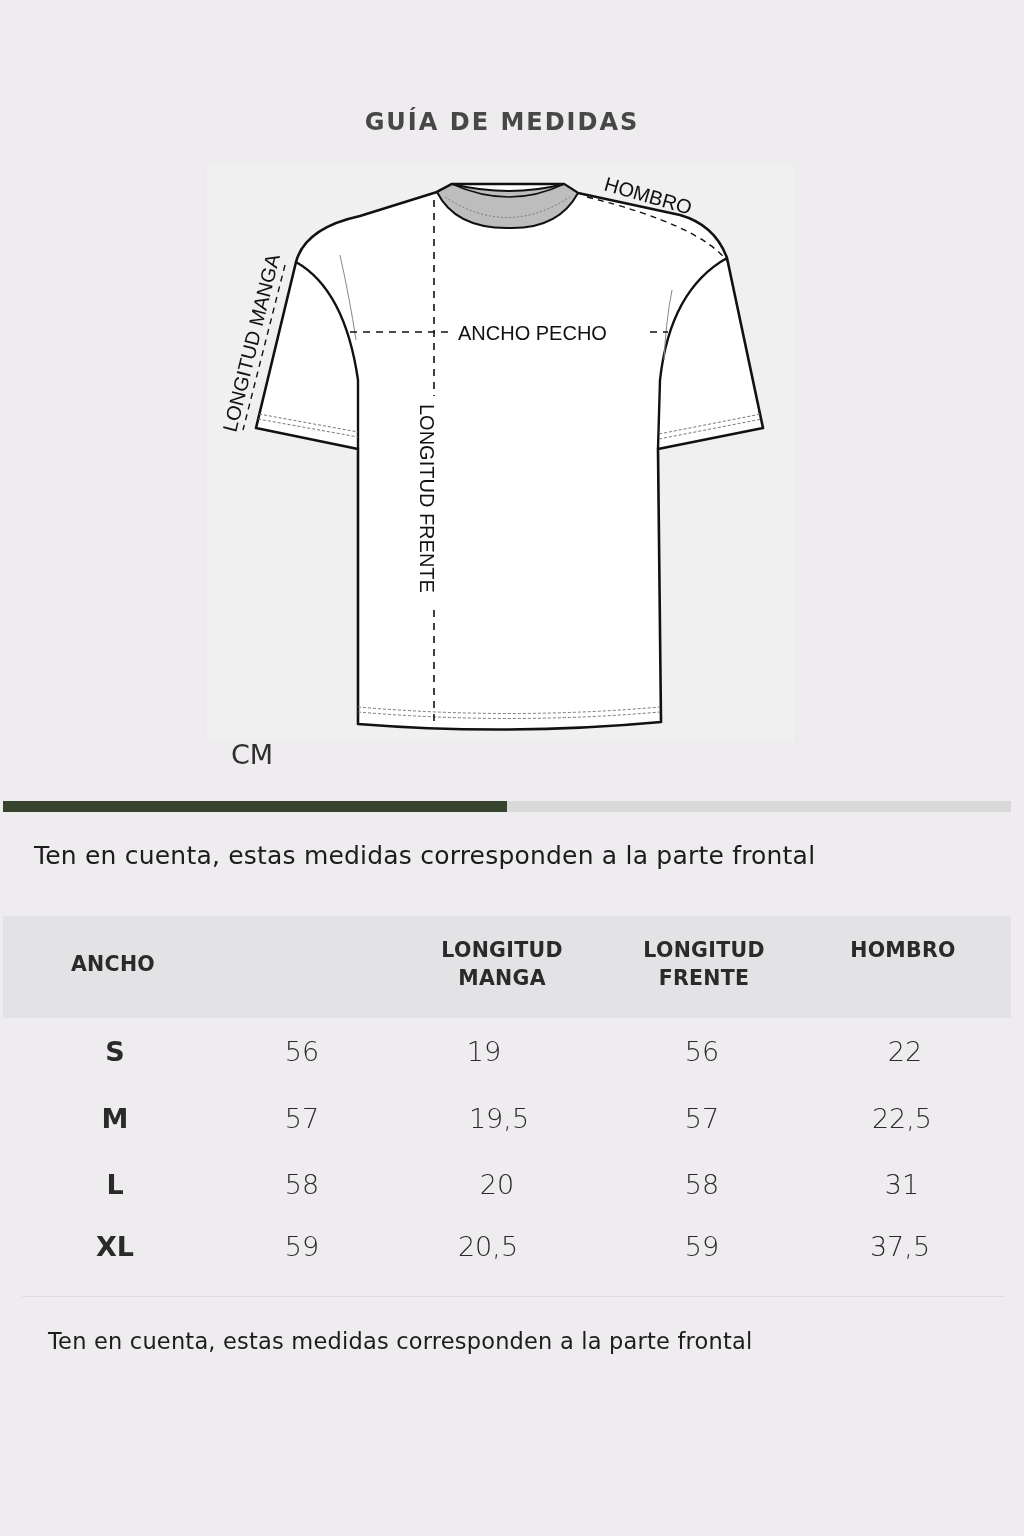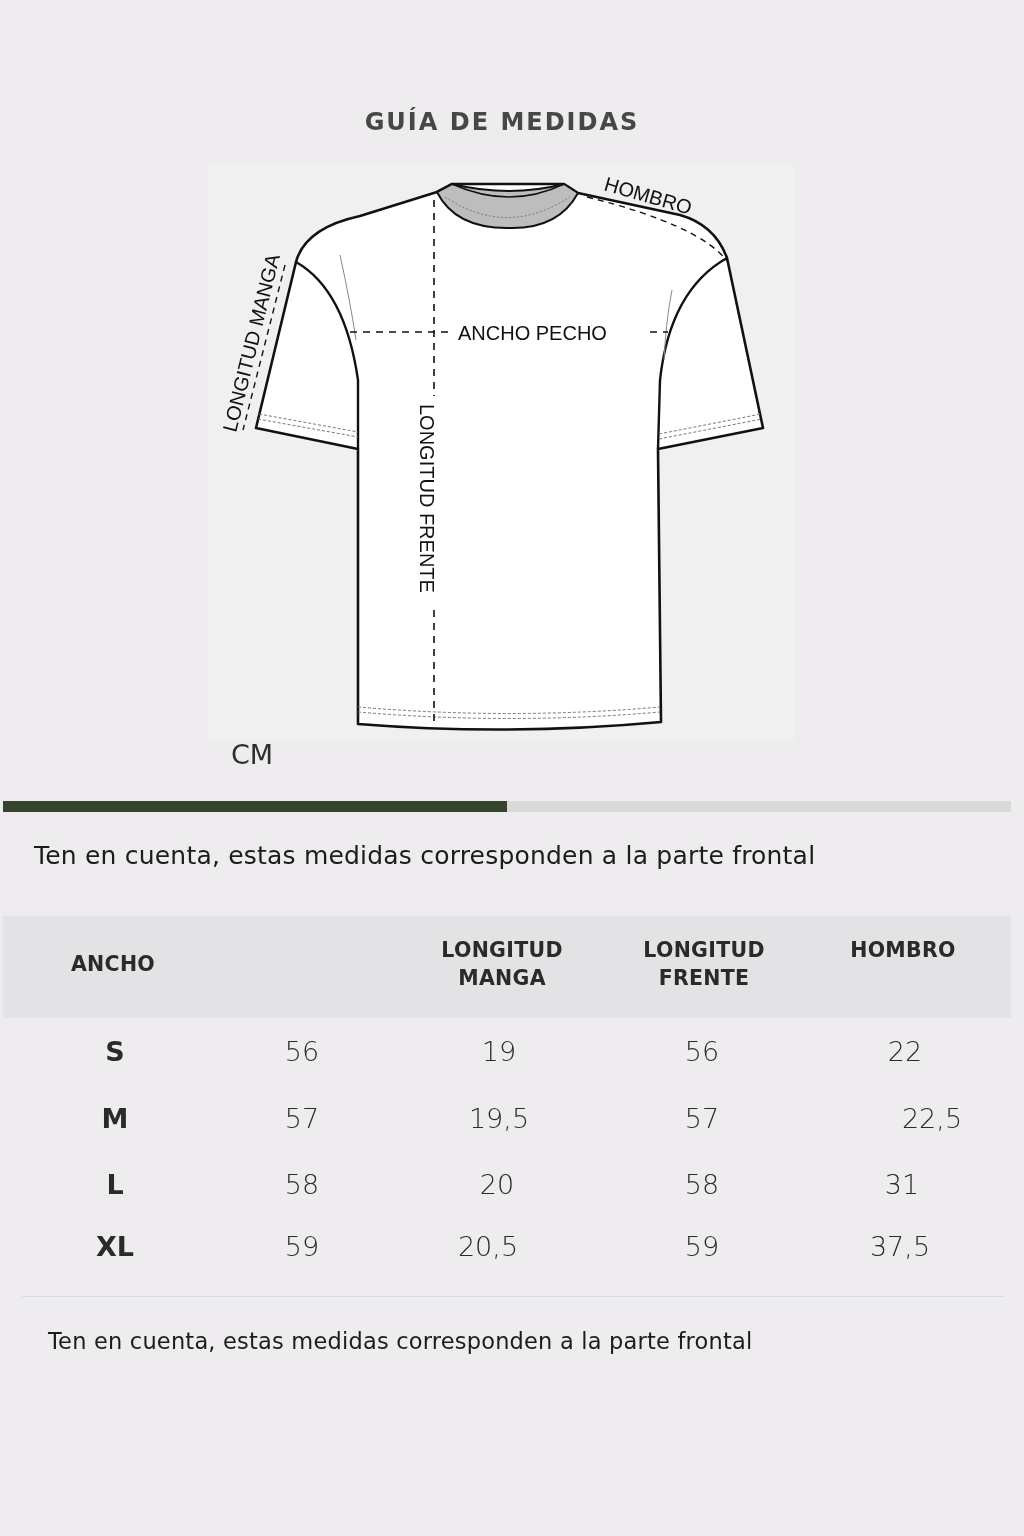--- a/index.html
+++ b/index.html
@@ -104,30 +104,30 @@
   <div class="th" style="left:419px; top:20px; width:160px;">LONGITUD
 MANGA</div>
   <div class="th" style="left:621px; top:20px; width:160px;">LONGITUD
 FRENTE</div>
   <div class="th" style="left:820px; top:20px; width:160px;">HOMBRO</div>
 </div>
 
 <div class="row" style="top:1036px;">
   <div class="cell size" style="left:35px;">S</div>
   <div class="cell" style="left:222px;">56</div>
-  <div class="cell" style="left:419px;text-align:center;">19</div>
+  <div class="cell" style="left:404px;text-align:center;">19</div>
   <div class="cell" style="left:622px;">56</div>
   <div class="cell" style="left:825px;">22</div>
 </div>
 <div class="row" style="top:1103px;">
   <div class="cell size" style="left:35px;">M</div>
   <div class="cell" style="left:222px;">57</div>
   <div class="cell" style="left:419px;">19,5</div>
   <div class="cell" style="left:622px;">57</div>
-  <div class="cell" style="left:852px;">22,5</div>
+  <div class="cell" style="left:772px;text-align:right;">22,5</div>
 </div>
 <div class="row" style="top:1169px;">
   <div class="cell size" style="left:35px;">L</div>
   <div class="cell" style="left:222px;">58</div>
   <div class="cell" style="left:417px;">20</div>
   <div class="cell" style="left:622px;">58</div>
   <div class="cell" style="left:822px;">31</div>
 </div>
 <div class="row" style="top:1231px;padding-left:24px;">
   <div class="cell size" style="left:35px;">XL</div>

